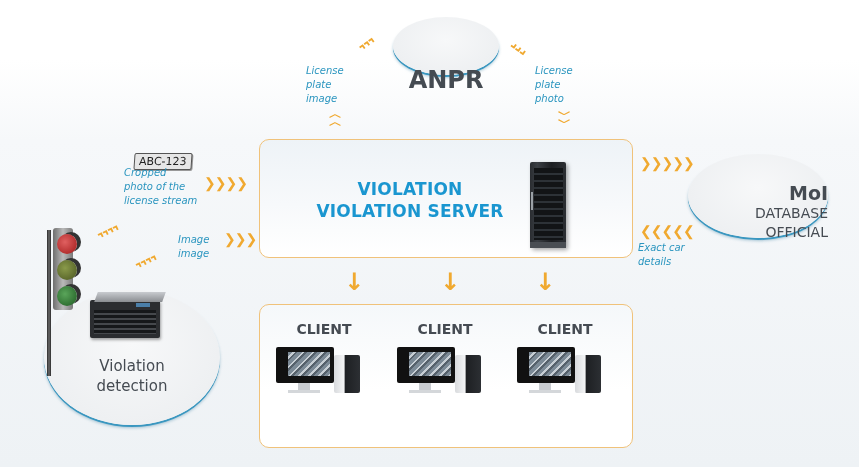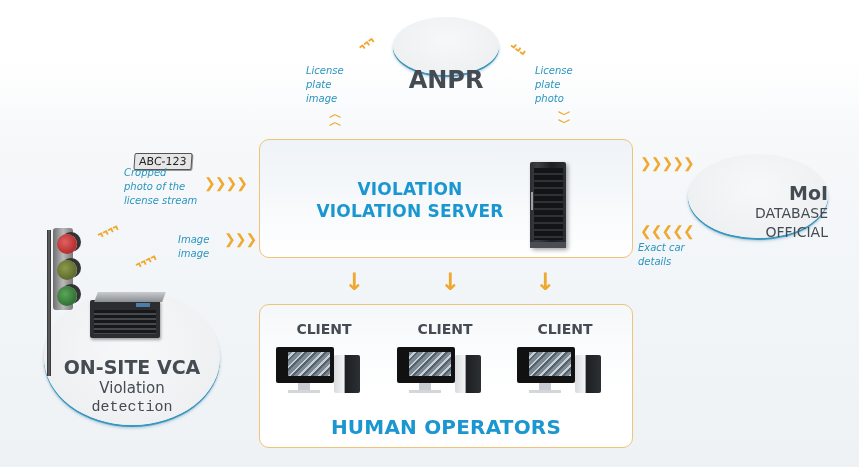--- a/index.html
+++ b/index.html
@@ -115,23 +115,22 @@
 <div class="abs chev" style="left:640px;top:224px;">
   <span>❮❮❮❮❮</span>
 </div>
 <div class="abs caption" style="left:638px;top:241px;width:64px;">
   <div>Exact car</div>
   <div>details</div>
 </div>
 
 <div class="ellipse" style="left:44px;top:290px;width:176px;height:135px;">
   <div style="position:absolute;left:0;right:0;top:66px;text-align:center;">
-    <div class="title-dark" style="font-size:19px;line-height:22px;">ON-SITE VCA</div>
     <div style="color:#454b52;font-size:15px;line-height:20px;">Violation</div>
-    <div style="color:#454b52;font-size:15px;line-height:20px;font-family:Liberation Mono, monospace;">detection</div>
+    <div style="color:#454b52;font-size:15px;line-height:20px;">detection</div>
   </div>
 </div>
 
 <div class="abs" style="left:45px;top:228px;width:42px;height:148px;">
   <div style="position:absolute;left:2px;top:2px;width:4px;height:146px;background:linear-gradient(90deg,#2a2a2a,#6a6a6a,#2a2a2a);"></div>
   <div style="position:absolute;left:8px;top:0;width:20px;height:82px;background:linear-gradient(90deg,#6e6e6e,#b9b9b9,#7a7a7a);border-radius:3px;"></div>
   <div style="position:absolute;left:12px;top:6px;width:20px;height:20px;border-radius:50%;background:radial-gradient(circle at 40% 40%,#e06060,#a01818);box-shadow:4px -2px 0 #333;"></div>
   <div style="position:absolute;left:12px;top:32px;width:20px;height:20px;border-radius:50%;background:radial-gradient(circle at 40% 40%,#8a9a4a,#4a5520);box-shadow:4px -2px 0 #333;"></div>
   <div style="position:absolute;left:12px;top:58px;width:20px;height:20px;border-radius:50%;background:radial-gradient(circle at 40% 40%,#5aa55a,#1e5a22);box-shadow:4px -2px 0 #333;"></div>
 </div>
@@ -172,14 +171,13 @@
 
   <div style="position:absolute;left:255px;top:16px;width:110px;height:90px;">
     <div class="client-label">CLIENT</div>
     <div style="position:absolute;left:2px;top:26px;width:58px;height:36px;background:#111;border-radius:2px;">
       <div style="position:absolute;left:12px;top:5px;width:42px;height:24px;background:repeating-linear-gradient(135deg,#7c8a96 0 3px,#c7ced4 3px 5px,#56616b 5px 7px);"></div>
     </div>
     <div style="position:absolute;left:24px;top:62px;width:12px;height:8px;background:#c9ccd0;"></div>
     <div style="position:absolute;left:14px;top:69px;width:32px;height:3px;background:#d4d7da;"></div>
     <div style="position:absolute;left:60px;top:34px;width:26px;height:38px;background:linear-gradient(90deg,#d8dadd,#f4f5f6 40%,#1d1f22 41%,#2c2f33);border-radius:2px;"></div>
   </div>
-  <div class="blue-title" style="position:absolute;left:0;right:0;top:110px;font-size:20px;">HUMAN OPERATORS</div>
 </div>
 
 </body></html>

